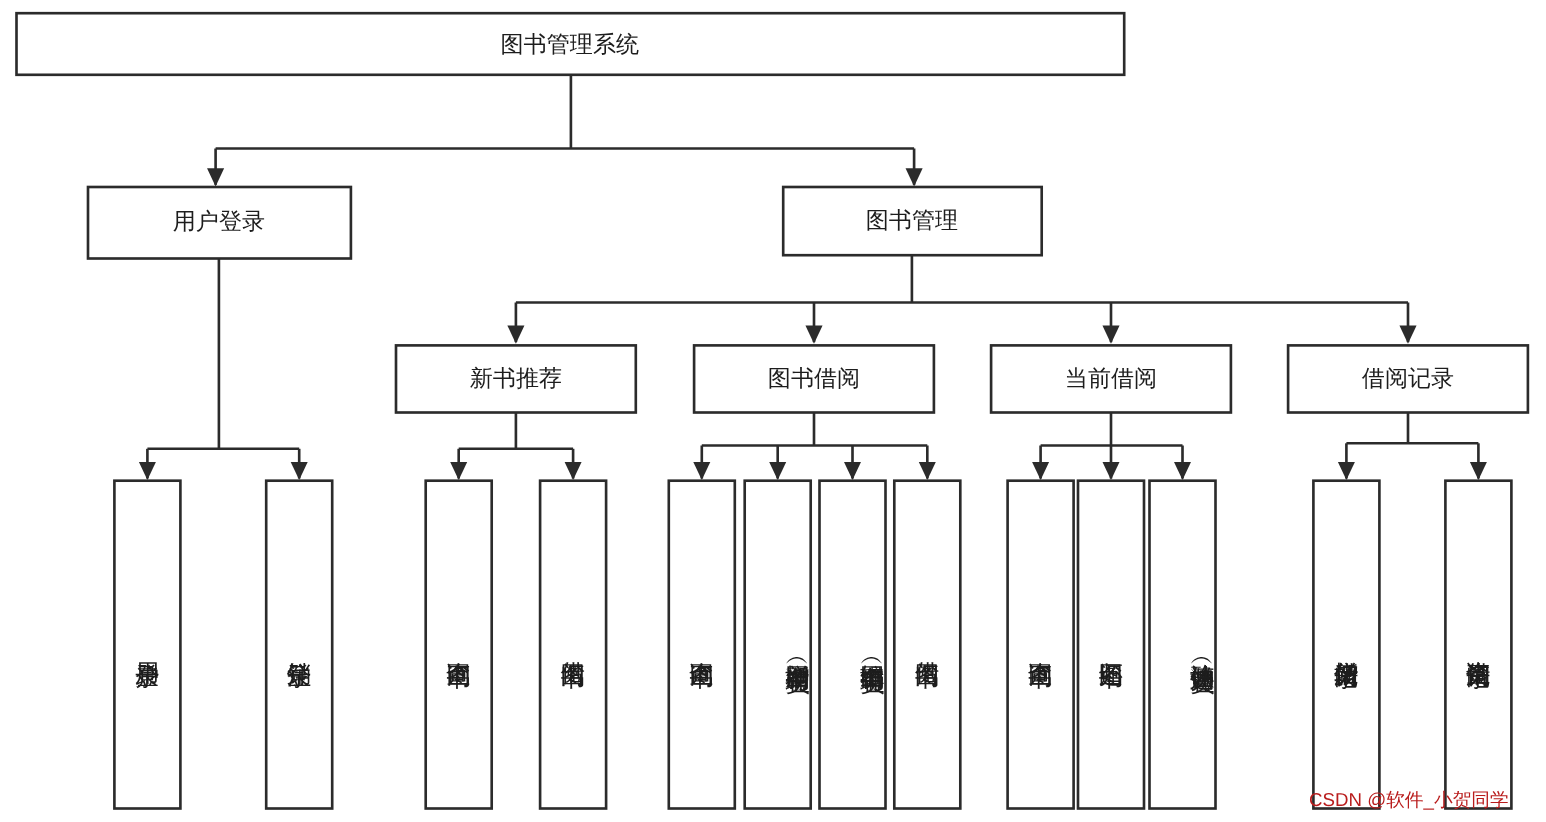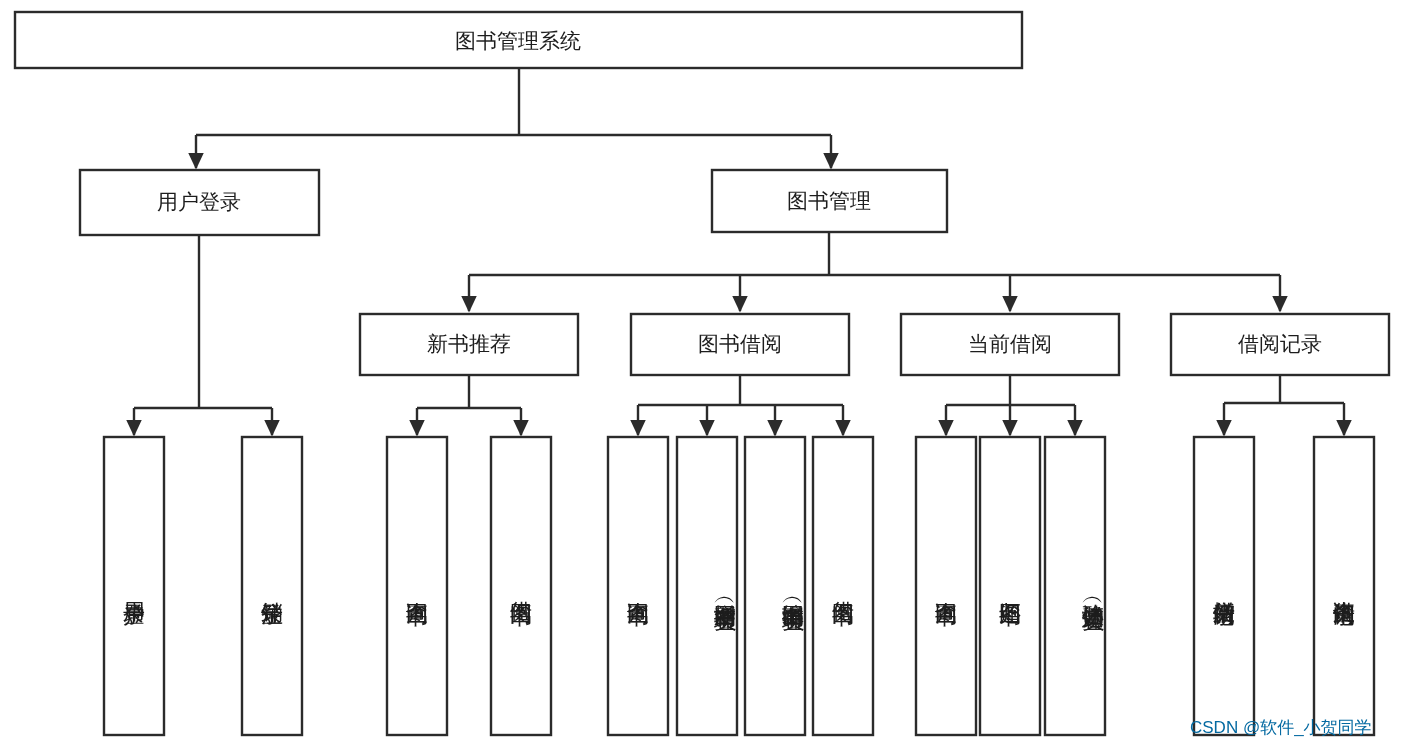--- a/index.html
+++ b/index.html
@@ -61,21 +61,21 @@
     display: flex;
     align-items: center;
     justify-content: center;
     white-space: nowrap;
     pointer-events: none;
   }
   .watermark {
     position: absolute;
     font-family: "Liberation Sans", "DejaVu Sans", sans-serif;
     font-size: 17px;
-    color: #0369a1;
+    color: #b91c1c;
     white-space: nowrap;
   }
 </style>
 </head>
 <body>
 
 <div id="diagram-root">
 
   <svg id="diagram-canvas" viewBox="0 0 1405 747" xmlns="http://www.w3.org/2000/svg">
     <defs>

